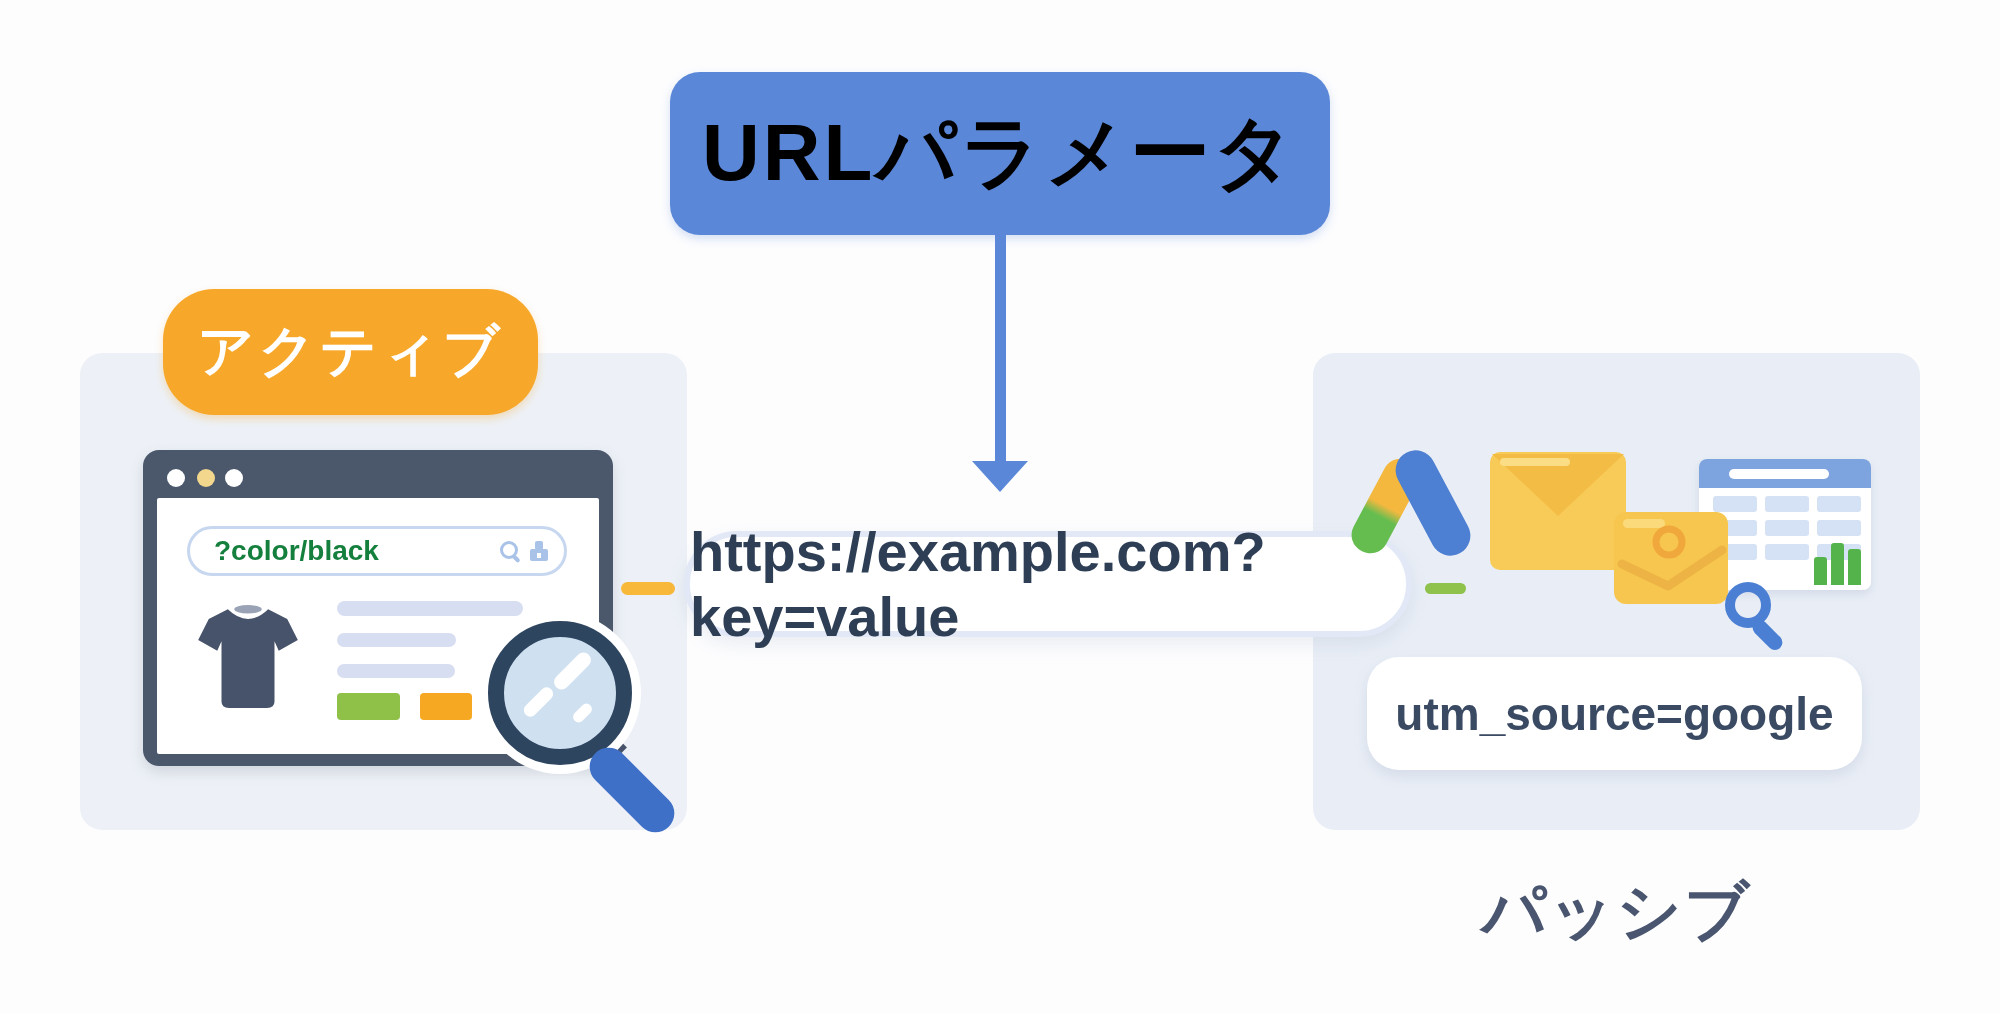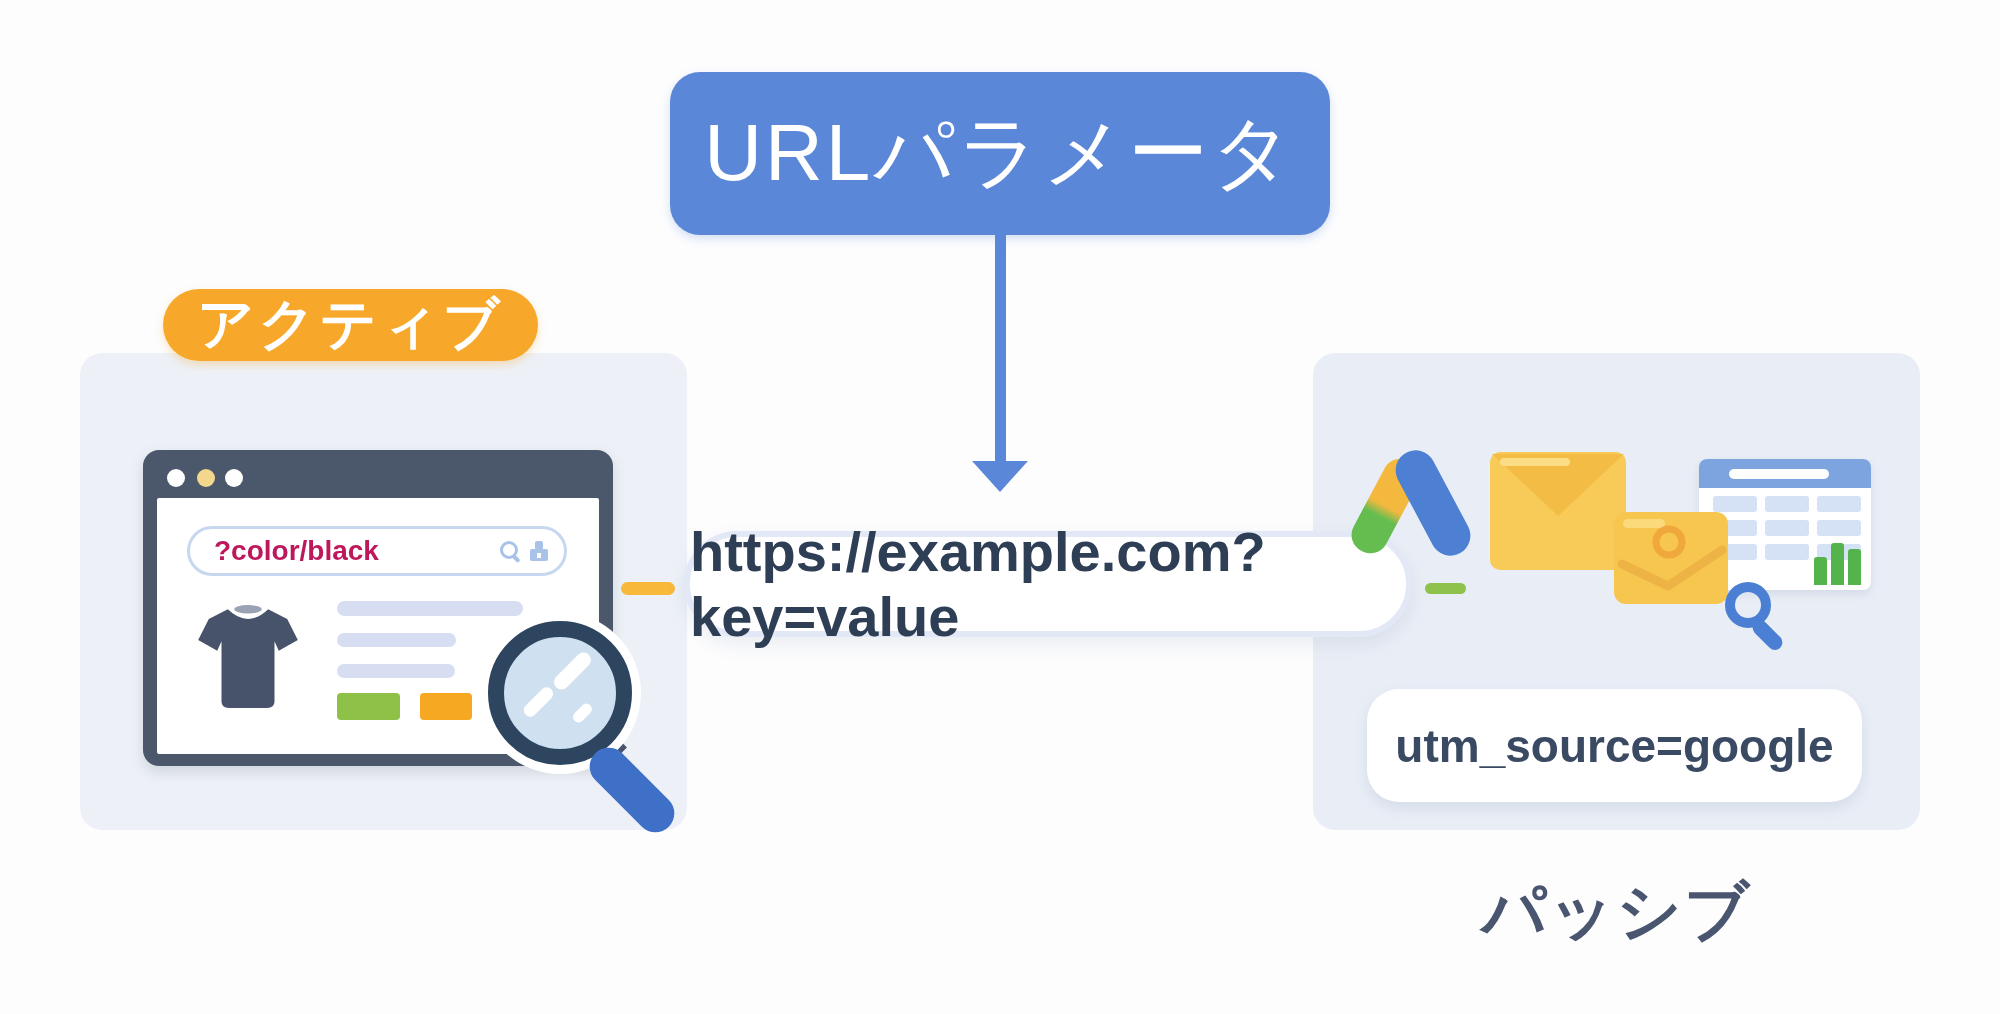--- a/index.html
+++ b/index.html
@@ -10,34 +10,34 @@
   }
   .abs { position:absolute; }
 
   
   .title-box {
     left:670px; top:72px; width:660px; height:163px;
     background:#5b87d8; border-radius:30px;
     display:flex; align-items:center; justify-content:center;
     box-shadow:0 4px 10px rgba(91,135,216,0.25);
   }
-  .title-box span { color:#ffffff; font-size:80px; font-weight:400; letter-spacing:3px; }
+  .title-box span { color:#000000; font-size:80px; font-weight:700; letter-spacing:3px; }
 
   .arrow-stem { left:995px; top:235px; width:11px; height:228px; background:#5b87d8; }
   .arrow-head { left:972px; top:461px; width:0; height:0;
     border-left:28px solid transparent; border-right:28px solid transparent;
     border-top:31px solid #5b87d8; }
 
   
   .card { top:353px; width:607px; height:477px; border-radius:22px; }
   .card-left  { left:80px;  background:#edf1f7; }
   .card-right { left:1313px; background:#e9eef6; }
 
   
-  .badge { top:289px; height:72px; border-radius:51px;
+  .badge { top:289px; height:126px; border-radius:51px;
     display:flex; align-items:center; justify-content:center; }
   .badge span { color:#fff; font-size:56px; font-weight:800; letter-spacing:4px; }
   .badge-active  { left:163px;  width:375px; background:#f7a82a; box-shadow:0 4px 8px rgba(247,168,42,0.3); }
   .badge-passive { left:1458px; width:378px; background:#a2c95f; box-shadow:0 4px 8px rgba(162,201,95,0.3); }
 
   
   .url-pill { left:684px; top:531px; width:728px; height:106px;
     background:#fff; border:6px solid #e2e8f6; border-radius:60px;
     box-sizing:border-box; box-shadow:0 8px 18px rgba(100,120,160,0.12);
     display:flex; align-items:center; justify-content:center; z-index:5; }
@@ -57,21 +57,21 @@
     background:#4b586c; border-radius:16px; box-shadow:0 6px 14px rgba(75,88,108,0.18); }
   .dot { position:absolute; top:19px; width:18px; height:18px; border-radius:50%; }
   .dot1 { left:24px; background:#ffffff; }
   .dot2 { left:54px; background:#f2d78c; }
   .dot3 { left:82px; background:#ffffff; }
   .browser-body { position:absolute; left:14px; top:48px; width:442px; height:256px;
     background:#ffffff; border-radius:2px; }
   .address-bar { position:absolute; left:30px; top:28px; width:380px; height:50px;
     border:3px solid #c7d7ef; border-radius:28px; box-sizing:border-box;
     display:flex; align-items:center; background:#fff; }
-  .address-bar .addr { margin-left:24px; font-size:28px; font-weight:700; color:#be185d; }
+  .address-bar .addr { margin-left:24px; font-size:28px; font-weight:700; color:#15803d; }
   .bar-icons { margin-left:auto; margin-right:16px; display:flex; align-items:center; gap:10px; }
   .search-glyph { position:relative; width:20px; height:20px; }
   .search-glyph .lens { position:absolute; left:0; top:0; width:12px; height:12px;
     border:3px solid #a9c2e8; border-radius:50%; }
   .search-glyph .stem { position:absolute; left:14px; top:13px; width:4px; height:9px;
     background:#a9c2e8; border-radius:2px; transform:rotate(-45deg); }
   .marker-glyph { position:relative; width:18px; height:20px; }
   .marker-glyph .cap { position:absolute; left:5px; top:0; width:8px; height:9px;
     background:#a9c2e8; border-radius:2px; }
   .marker-glyph .base { position:absolute; left:0; top:8px; width:18px; height:12px;
@@ -125,21 +125,21 @@
 
   
   .mag2-ring { left:1725px; top:582px; width:26px; height:26px; border-radius:50%;
     border:10px solid #4a7fd3; z-index:6; }
   .mag2-handle { left:1760px; top:617px; width:15px; height:36px; border-radius:8px;
     background:#4a7fd3; transform:rotate(-45deg); z-index:6; }
 
   
   .code-box { left:1367px; top:657px; width:495px; height:113px; background:#fff;
     border-radius:32px; box-shadow:0 6px 14px rgba(120,140,170,0.18);
-    display:flex; align-items:center; justify-content:center; z-index:5;margin-top:32px; }
+    display:flex; align-items:center; justify-content:center; z-index:5; }
   .code-box span { font-size:46px; font-weight:700; color:#3a4a63; }
 </style>
 </head>
 <body>
 
 <div class="canvas">
 
   <div class="abs title-box">
     <span>URLパラメータ</span>
   </div>

